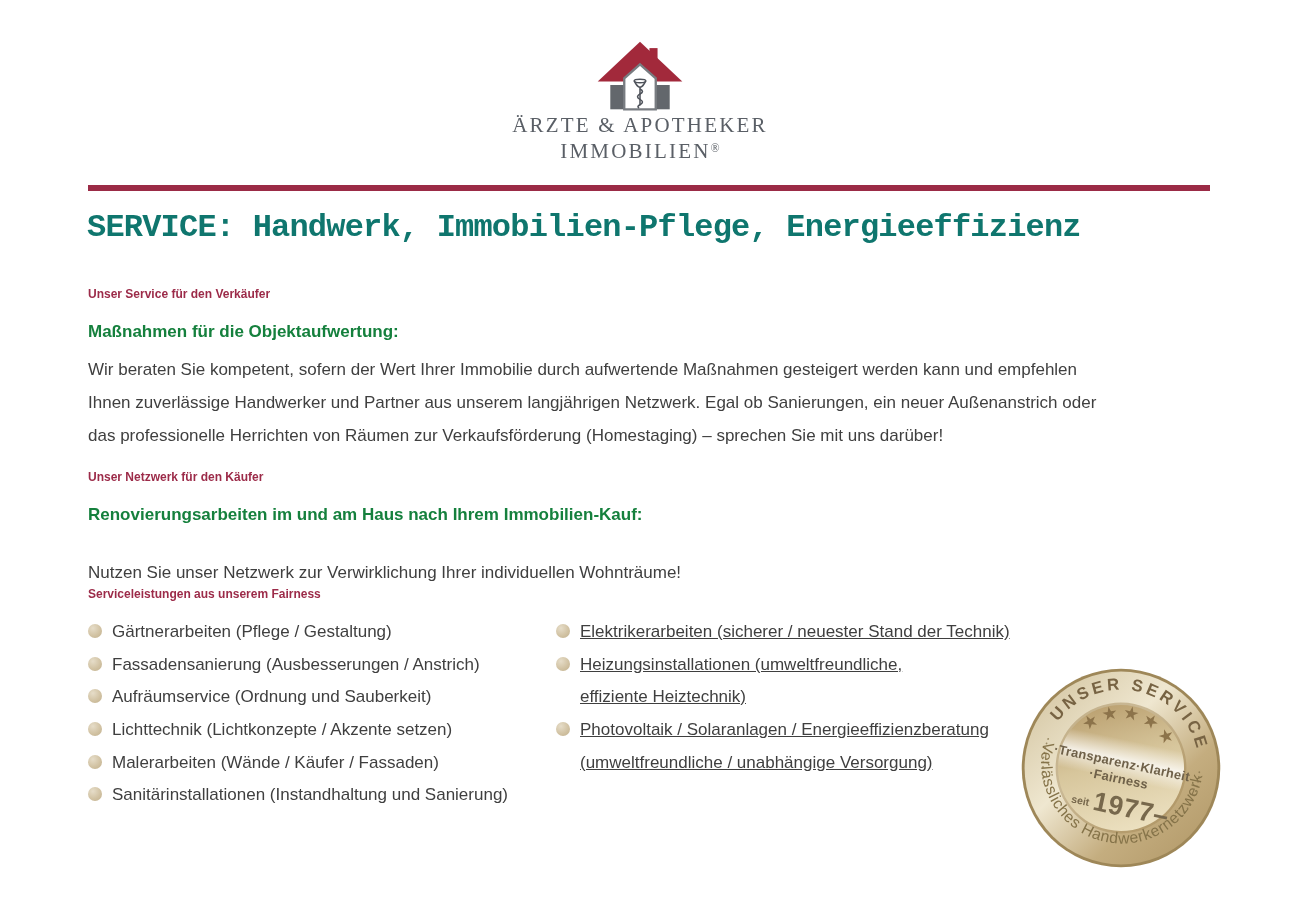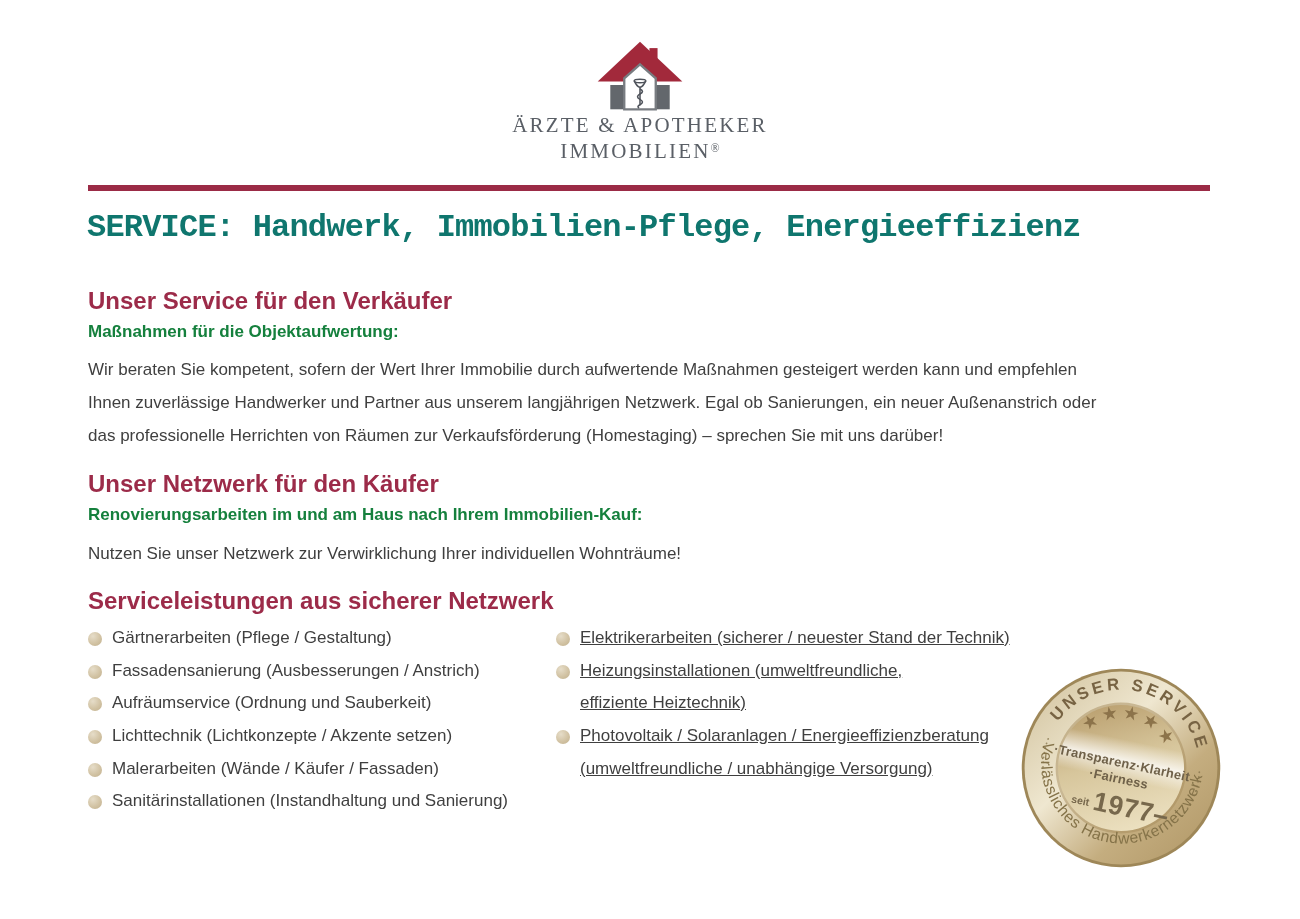--- a/index.html
+++ b/index.html
@@ -15,29 +15,29 @@
     color:#5a5f66;line-height:23px;margin-top:2px;
   }
   .logo-word .reg{font-size:12px;vertical-align:6px;letter-spacing:0;}
   
   .rule{position:absolute;left:88px;top:185px;width:1122px;height:6px;background:#9b2b46;}
   .page-title{
     position:absolute;left:87px;top:209px;width:1140px;
     font-size:32px;font-weight:800;letter-spacing:-0.8px;color:#0f766e;white-space:nowrap;font-family:Liberation Mono, monospace;
   }
   
-  .sec-head{position:absolute;left:88px;font-size:24px;font-weight:700;color:#9c2b49;white-space:nowrap;}
+  .sec-head{position:absolute;left:88px;font-size:12px;font-weight:700;color:#9c2b49;white-space:nowrap;}
   .sec-sub{position:absolute;left:88px;font-size:17px;font-weight:700;color:#15803d;white-space:nowrap;}
   .sec-body{position:absolute;left:88px;font-size:17px;color:#3f3f3f;}
   .sec-body .bline{height:33px;line-height:33px;white-space:nowrap;}
   
   .svc-col{position:absolute;top:621px;}
   .svc-col.left{left:88px;}
   .svc-col.right{left:556px;text-decoration:underline;}
-  .svc-row{height:32.7px;display:flex;align-items:center;font-size:17px;line-height:21px;color:#3f3f3f;white-space:nowrap;}
+  .svc-row{height:32.7px;display:flex;align-items:flex-start;font-size:17px;line-height:21px;color:#3f3f3f;white-space:nowrap;}
   .dot{
     flex:none;width:14px;height:14px;border-radius:50%;margin:3px 10px 0 0;
     background:radial-gradient(circle at 35% 30%, #e6ddc9 0%, #d2c3a4 55%, #c0af8c 100%);
   }
   .dot-spacer{flex:none;width:24px;height:1px;}
   
   .seal{position:absolute;left:1016px;top:663px;width:210px;height:210px;}
   .seal svg{display:block;width:210px;height:210px;}
   .seal text{font-family:"Liberation Sans",sans-serif;}
   .arc-top{font-size:17.5px;font-weight:700;letter-spacing:3.5px;fill:#776343;}
@@ -79,25 +79,25 @@
   <div class="sec-head" style="top:287px">Unser Service für den Verkäufer</div>
   <div class="sec-sub" style="top:322px">Maßnahmen für die Objektaufwertung:</div>
   <div class="sec-body" style="top:353px">
     <div class="bline">Wir beraten Sie kompetent, sofern der Wert Ihrer Immobilie durch aufwertende Maßnahmen gesteigert werden kann und empfehlen</div>
     <div class="bline">Ihnen zuverlässige Handwerker und Partner aus unserem langjährigen Netzwerk. Egal ob Sanierungen, ein neuer Außenanstrich oder</div>
     <div class="bline">das professionelle Herrichten von Räumen zur Verkaufsförderung (Homestaging) – sprechen Sie mit uns darüber!</div>
   </div>
 
   <div class="sec-head" style="top:470px">Unser Netzwerk für den Käufer</div>
   <div class="sec-sub" style="top:505px">Renovierungsarbeiten im und am Haus nach Ihrem Immobilien-Kauf:</div>
-  <div class="sec-body" style="top:537px">
+  <div class="sec-body" style="top:556px">
     <div class="bline">Nutzen Sie unser Netzwerk zur Verwirklichung Ihrer individuellen Wohnträume!</div>
   </div>
 
-  <div class="sec-head" style="top:587px">Serviceleistungen aus sicherer Netzwerk</div>
+  <div class="sec-head" style="top:587px">Serviceleistungen aus unserem Fairness</div>
 
   <div class="svc-col left">
     <div class="svc-row">
         <span class="dot"></span>
         <span>Gärtnerarbeiten (Pflege / Gestaltung)</span>
       </div>
     <div class="svc-row">
         <span class="dot"></span>
         <span>Fassadensanierung (Ausbesserungen / Anstrich)</span>
       </div>

